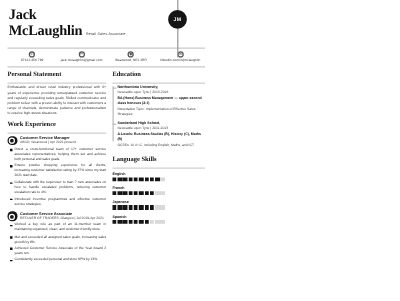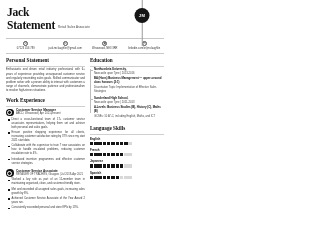--- a/index.html
+++ b/index.html
@@ -145,21 +145,21 @@
 <div class="page">
 
   <div class="header">
     <div class="avatar-wrap">
       <div class="avatar-line"></div>
       <div class="avatar">JM</div>
     </div>
     <div class="name-block">
       <div class="name-line1">Jack</div>
       <div class="name-line2row">
-        <div class="name-line2">Statement</div>
+        <div class="name-line2">McLaughlin</div>
         <div class="job-subtitle">Retail Sales Associate</div>
       </div>
     </div>
   </div>
 
   <div class="contact-bar">
     <div class="contact-item">
       <div class="c-icon">✆</div>
       <div class="c-text">07123 456 789</div>
     </div>

